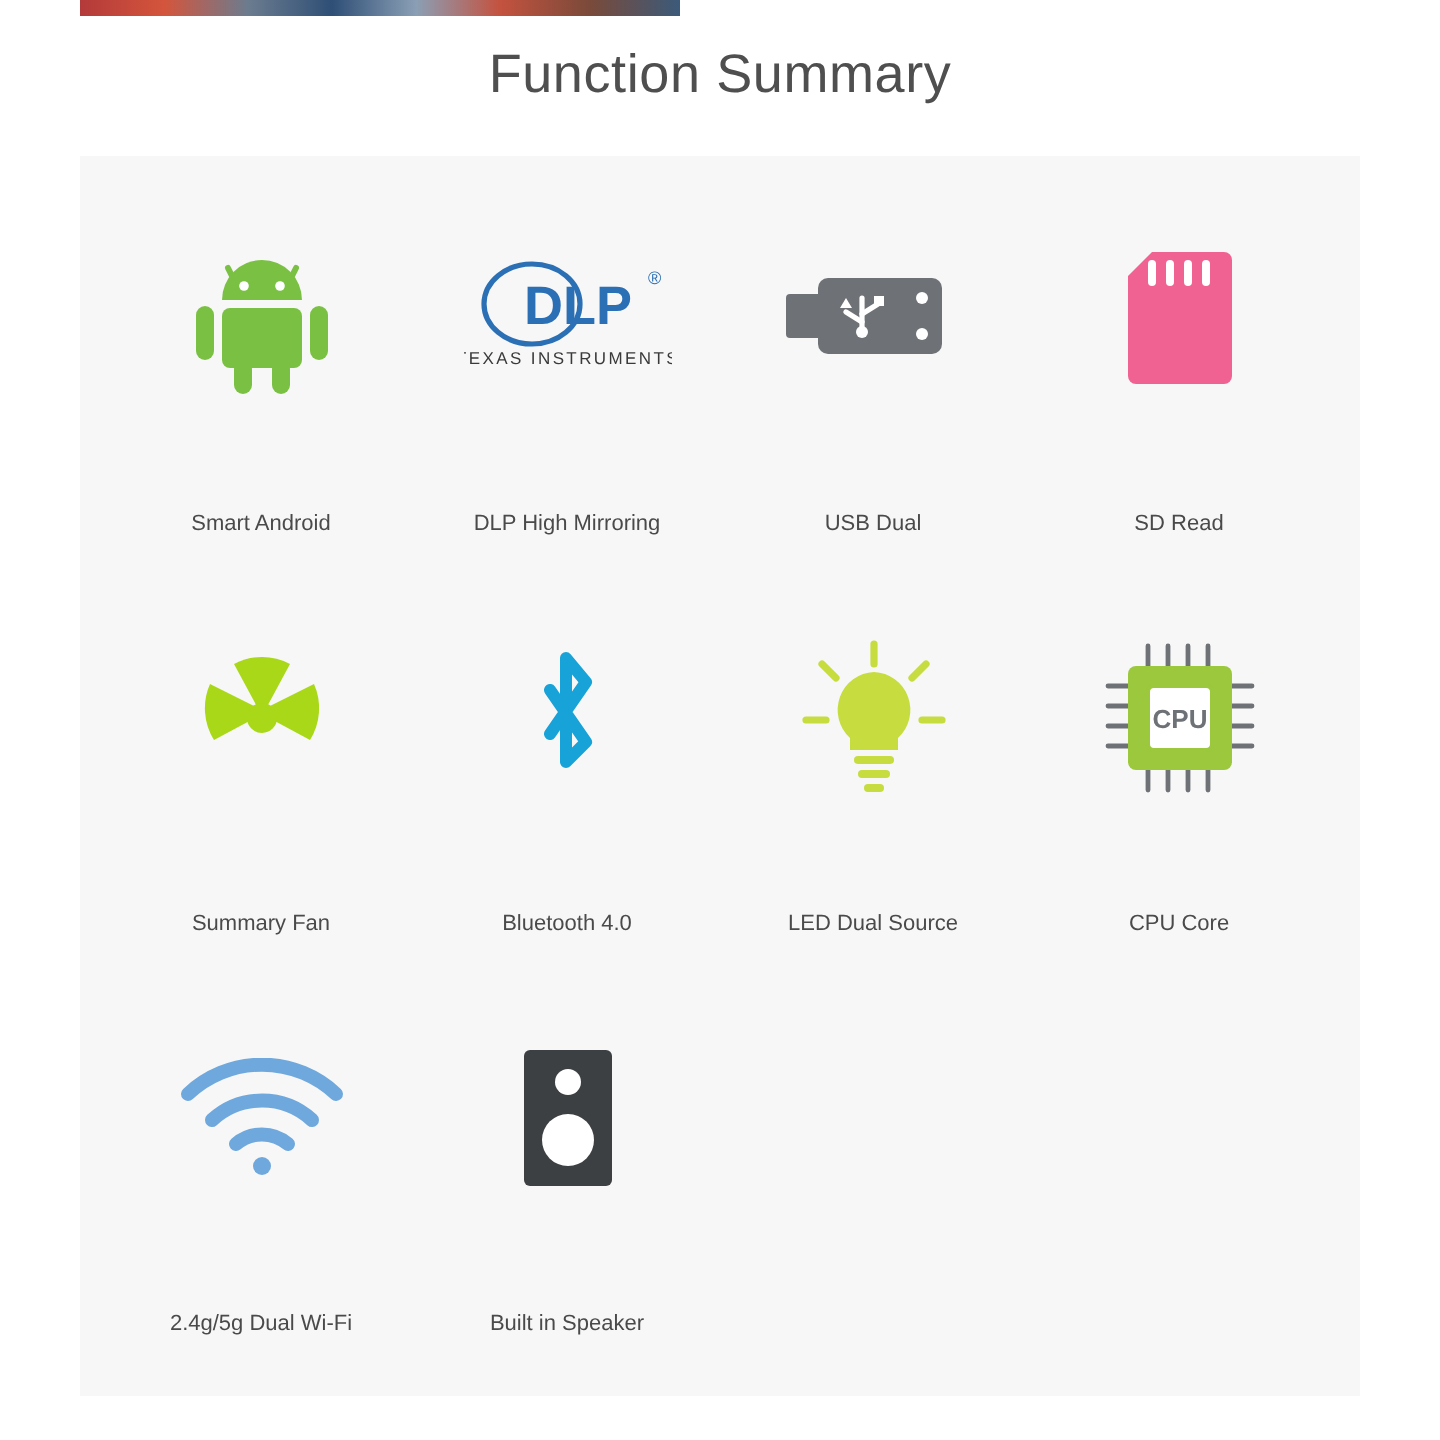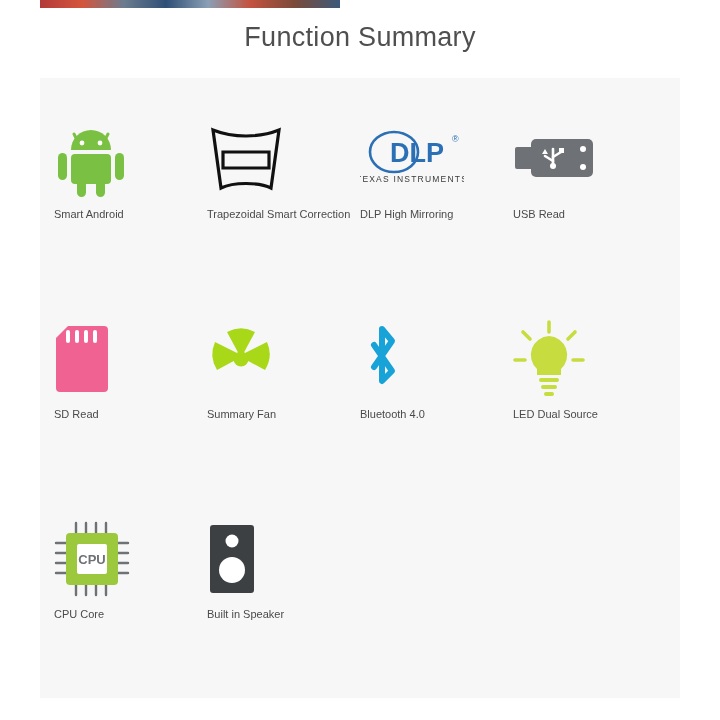--- a/index.html
+++ b/index.html
@@ -54,23 +54,24 @@
     grid-template-columns: repeat(4, 1fr);
     grid-template-rows: repeat(3, 1fr);
     width: 100%;
     height: 100%;
     box-sizing: border-box;
     padding: 12px 14px 8px 14px;
   }
   .cell {
     display: flex;
     flex-direction: column;
-    align-items: flex-start;
+    align-items: center;
     justify-content: flex-start;
     padding-top: 26px;
+    gap: 48px;
   }
   .icon-wrap {
     height: 86px;
     display: flex;
     align-items: center;
     justify-content: center;
   }
   .cap {
     font-size: 11px;
     color: #4a4a4a;
@@ -105,29 +106,20 @@
               <rect x="4" y="33" width="9" height="27" rx="4.5"></rect>
               <rect x="61" y="33" width="9" height="27" rx="4.5"></rect>
               <rect x="23" y="60" width="9" height="17" rx="4.5"></rect>
               <rect x="42" y="60" width="9" height="17" rx="4.5"></rect>
             </g>
           </svg>
         </div>
         <div class="cap">Smart Android</div>
       </div>
 
-      <div class="cell">
-        <div class="icon-wrap">
-          <svg width="78" height="74" viewBox="0 0 78 74">
-            <path d="M6 8 C26 16, 52 16, 72 8 L64 66 C52 60, 26 60, 14 66 Z" fill="none" stroke="#111111" stroke-width="3.2"></path>
-            <path d="M16 30 L62 30 L62 46 L16 46 Z" fill="none" stroke="#111111" stroke-width="3.2"></path>
-          </svg>
-        </div>
-        <div class="cap">Trapezoidal Smart Correction</div>
-      </div>
 
 
       <div class="cell">
         <div class="icon-wrap">
           <svg width="104" height="62" viewBox="0 0 104 62">
             <ellipse cx="34" cy="24" rx="24" ry="20" fill="none" stroke="#2b6fb5" stroke-width="2.6"></ellipse>
             <text x="30" y="34" font-family="Liberation Sans, sans-serif" font-size="27" font-weight="bold" fill="#2b6fb5">DLP</text>
             <text x="92" y="14" font-family="Liberation Sans, sans-serif" font-size="9" fill="#2b6fb5">®</text>
             <text x="52" y="54" text-anchor="middle" font-family="Liberation Sans, sans-serif" font-size="8.5" letter-spacing="1.2" fill="#3a3a3a">TEXAS  INSTRUMENTS</text>
           </svg>
@@ -145,21 +137,21 @@
             <g stroke="#ffffff" stroke-width="2.6" fill="none" stroke-linecap="round">
               <path d="M40 30 L40 14"></path>
               <path d="M40 22 L48 17"></path>
               <path d="M40 26 L32 21"></path>
             </g>
             <circle cx="40" cy="31" r="3" fill="#ffffff"></circle>
             <rect x="46" y="13" width="5" height="5" fill="#ffffff"></rect>
             <path d="M29 19 l3 -5 l3 5 z" fill="#ffffff"></path>
           </svg>
         </div>
-        <div class="cap">USB Read</div>
+        <div class="cap">USB Dual</div>
       </div>
 
       <div class="cell">
         <div class="icon-wrap">
           <svg width="56" height="70" viewBox="0 0 56 70">
             <path d="M14 2 L50 2 A4 4 0 0 1 54 6 L54 64 A4 4 0 0 1 50 68 L6 68 A4 4 0 0 1 2 64 L2 14 Z" fill="#f06292"></path>
             <g fill="#ffffff">
               <rect x="12" y="6" width="4" height="13" rx="2"></rect>
               <rect x="21" y="6" width="4" height="13" rx="2"></rect>
               <rect x="30" y="6" width="4" height="13" rx="2"></rect>
@@ -222,20 +214,33 @@
               <path d="M64 22 L74 22 M64 32 L74 32 M64 42 L74 42 M64 52 L74 52"></path>
             </g>
             <rect x="12" y="12" width="52" height="52" rx="4" fill="#9bc83c"></rect>
             <rect x="22" y="22" width="32" height="32" rx="3" fill="#ffffff" stroke="#9bc83c" stroke-width="2"></rect>
             <text x="38" y="43" text-anchor="middle" font-family="Liberation Sans, sans-serif" font-size="13" font-weight="bold" fill="#6e7276">CPU</text>
           </svg>
         </div>
         <div class="cap">CPU Core</div>
       </div>
 
+      <div class="cell">
+        <div class="icon-wrap">
+          <svg width="86" height="60" viewBox="0 0 86 60">
+            <g fill="none" stroke="#6fa8dc" stroke-width="7" stroke-linecap="round">
+              <path d="M6 18 A54 54 0 0 1 80 18"></path>
+              <path d="M18 31 A37 37 0 0 1 68 31"></path>
+              <path d="M30 43 A20 20 0 0 1 56 43"></path>
+            </g>
+            <circle cx="43" cy="54" r="4.5" fill="#6fa8dc"></circle>
+          </svg>
+        </div>
+        <div class="cap">2.4g/5g Dual Wi-Fi</div>
+      </div>
 
       <div class="cell">
         <div class="icon-wrap">
           <svg width="50" height="72" viewBox="0 0 50 72">
             <rect x="3" y="2" width="44" height="68" rx="3" fill="#3c4043"></rect>
             <circle cx="25" cy="18" r="6.5" fill="#ffffff"></circle>
             <circle cx="25" cy="47" r="13" fill="#ffffff"></circle>
           </svg>
         </div>
         <div class="cap">Built in Speaker</div>

